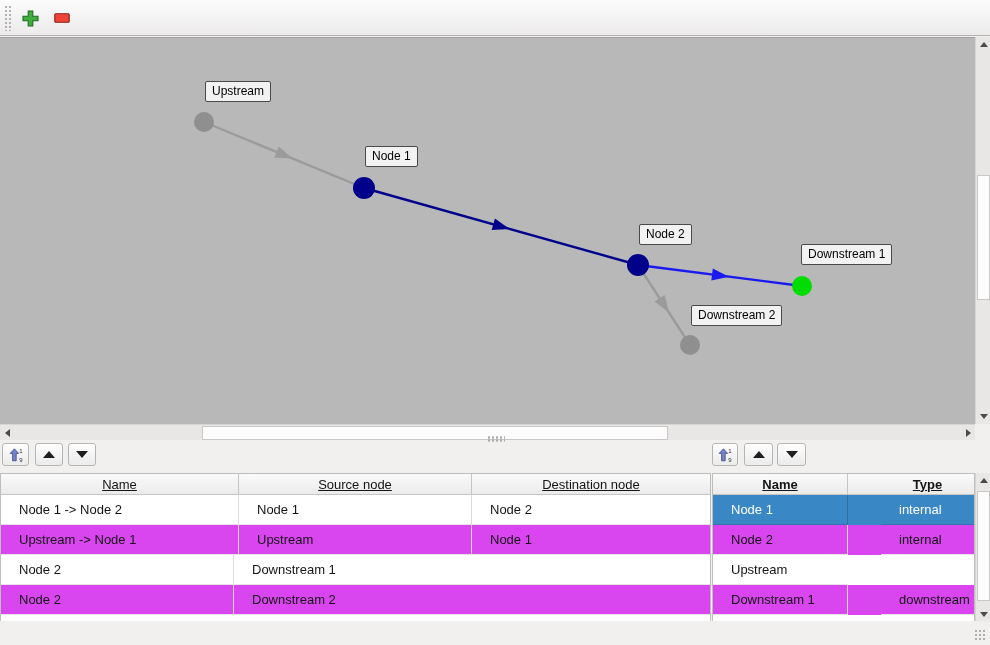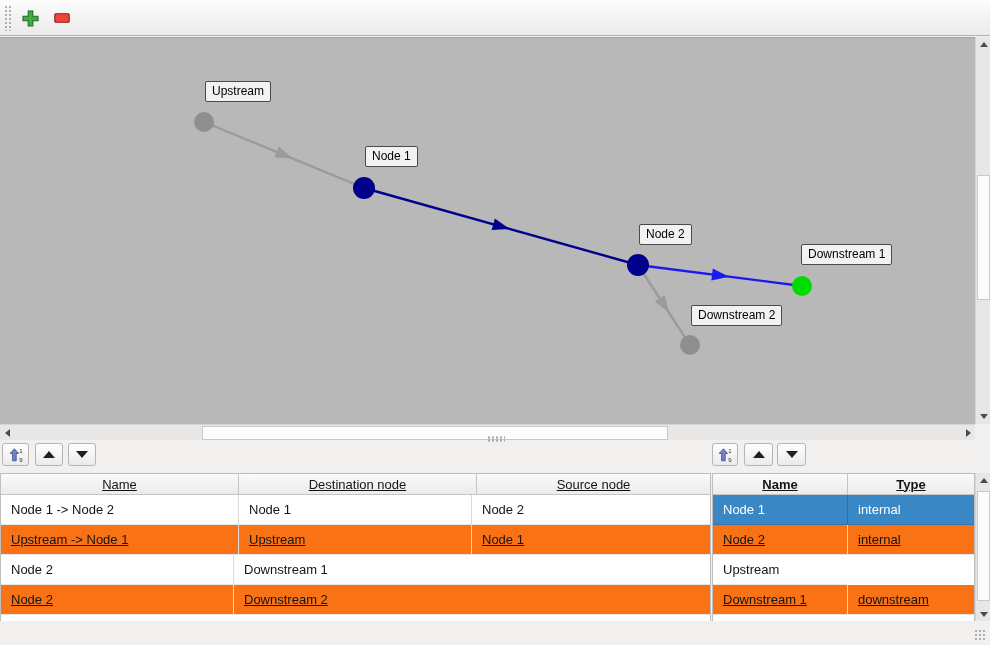--- a/index.html
+++ b/index.html
@@ -75,32 +75,32 @@
     position:absolute;top:473px;background:#fff;border:1px solid #bfbebd;box-sizing:border-box;
     font-size:13px;color:#141414;
   }
   #edge-table{left:0;width:711px;height:148px;}
   #node-table{left:712px;width:263px;height:148px;}
   .t-header{display:flex;height:20px;background:linear-gradient(#fafafa,#ebebeb);border-bottom:1px solid #c6c5c4;text-decoration:underline;}
   .th{box-sizing:border-box;display:flex;align-items:center;justify-content:center;height:100%;border-right:1px solid #c6c5c4;}
   .th:last-child{border-right:none;}
   #node-table .th{font-weight:bold;}
   .t-row{display:flex;height:30px;background:#fff;}
-  .t-row.alt{background:#f97316;text-decoration:underline;}
+  .t-row.alt{background:#d946ef;}
   .t-row.selected{background:#3a87c6;}
   .t-row.selected .td{color:#fff;border-right-color:rgba(0,0,0,0.18);border-bottom-color:rgba(0,0,0,0.12);}
   .td{
-    box-sizing:border-box;display:flex;align-items:center;padding-left:10px;height:100%;
+    box-sizing:border-box;display:flex;align-items:center;padding-left:18px;height:100%;
     border-right:1px solid #dcdbda;border-bottom:1px solid #e7e6e5;overflow:hidden;white-space:nowrap;
   }
   .td:last-child{border-right:none;}
   .t-filler{height:6px;background:#fff;}
   
   #edge-table .c1{width:238px;} #edge-table .c2{width:233px;} #edge-table .c3{flex:1;}
-  #node-table .c1{width:135px;} #node-table .c2{flex:1;}
+  #node-table .c1{width:135px;} #node-table .c2{flex:1;margin-left:33px;}
   
   #node-scroll{left:975px;top:473px;width:15px;height:148px;border-left:1px solid #d6d5d4;}
   #nt-thumb{left:1px;top:18px;width:13px;height:110px;}
 </style>
 </head>
 <body>
 
 <div id="toolbar">
   <div class="drag-handle"></div>
   <button class="tb-btn" id="add-btn">
@@ -186,22 +186,22 @@
 <button class="mbtn" style="left:744px;width:29px;">
     <div class="tri-big up"></div>
   </button>
 <button class="mbtn" style="left:777px;width:29px;">
     <div class="tri-big down"></div>
   </button>
 
 <div class="table" id="edge-table">
   <div class="t-header">
     <div class="th c1">Name</div>
+    <div class="th c2">Source node</div>
     <div class="th c3">Destination node</div>
-    <div class="th c2">Source node</div>
   </div>
   <div class="t-row">
     <div class="td c1">Node 1 -&gt; Node 2</div>
     <div class="td c2">Node 1</div>
     <div class="td c3">Node 2</div>
   </div>
   <div class="t-row alt">
     <div class="td c1">Upstream -&gt; Node 1</div>
     <div class="td c2">Upstream</div>
     <div class="td c3">Node 1</div>

